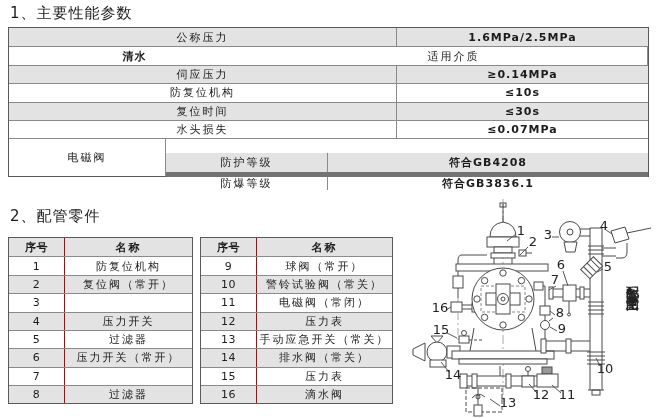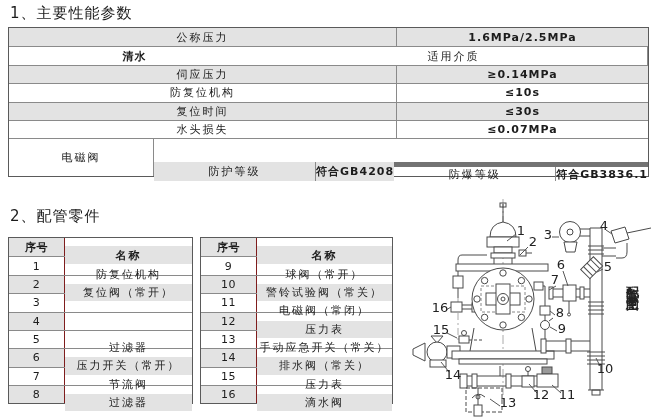--- a/index.html
+++ b/index.html
@@ -12,28 +12,28 @@
   #tbl1{left:8px;top:27px;width:641px;}
   .row{display:flex;height:18.38px;box-sizing:border-box;}
   .row + .row, .grp{border-top:1px solid #8a8a8a;}
   .cell{display:flex;align-items:center;justify-content:center;font-size:11px;letter-spacing:2px;
         box-sizing:border-box;height:100%;white-space:nowrap;overflow:hidden;}
   .lab{width:388px;border-right:1px solid #8a8a8a;}
   .val{flex:1;letter-spacing:1px;font-weight:bold;}
   .shade{background:#e3e3e3;}
   .grp{display:flex;height:36.76px;align-items:center;}
   .gcell{width:157px;border-right:1px solid #8a8a8a;}
-  .gright{flex:1;display:flex;flex-direction:row;margin-top:28px;}
+  .gright{flex:1;display:flex;flex-direction:column;margin-top:28px;}
   .grow{display:flex;height:18.38px;box-sizing:border-box;}
   .grow + .grow{border-top:5px solid #737373;}
   .slab{width:162px;border-right:1px solid #8a8a8a;}
   #tbl2l{left:8px;top:237px;width:185px;}
   #tbl2r{left:200px;top:237px;width:193px;}
   .no{width:56px;border-right:1px solid #7f1d1d;letter-spacing:0.5px;}
-  .nm{flex:1;margin-top:8px;}
+  .nm{flex:1;}
   .hdr .cell{font-weight:bold;}
   #diagram{position:absolute;left:390px;top:195px;width:267px;height:223px;}
   .caption{position:absolute;left:623px;top:276px;writing-mode:vertical-rl;font-size:13px;
            font-weight:600;letter-spacing:3px;color:#222;}
   text.callout{font-size:13px;fill:#222;font-family:"DejaVu Sans","Liberation Sans",sans-serif;}
 </style>
 </head>
 <body>
 
 <div class="stage">
@@ -93,32 +93,32 @@
     </div>
     <div class="row">
       <div class="cell no shade">2</div>
       <div class="cell nm shade">复位阀（常开）</div>
     </div>
     <div class="row">
       <div class="cell no">3</div>
     </div>
     <div class="row">
       <div class="cell no shade">4</div>
+      <div class="cell nm shade">压力开关</div>
     </div>
     <div class="row">
       <div class="cell no">5</div>
       <div class="cell nm">过滤器</div>
     </div>
     <div class="row">
       <div class="cell no shade">6</div>
       <div class="cell nm shade">压力开关（常开）</div>
     </div>
     <div class="row">
       <div class="cell no">7</div>
-      <div class="cell nm">节流阀</div>
     </div>
     <div class="row">
       <div class="cell no shade">8</div>
       <div class="cell nm shade">过滤器</div>
     </div>
   </div>
 
   <div class="tbl" id="tbl2r">
     <div class="row hdr">
       <div class="cell no shade">序号</div>

